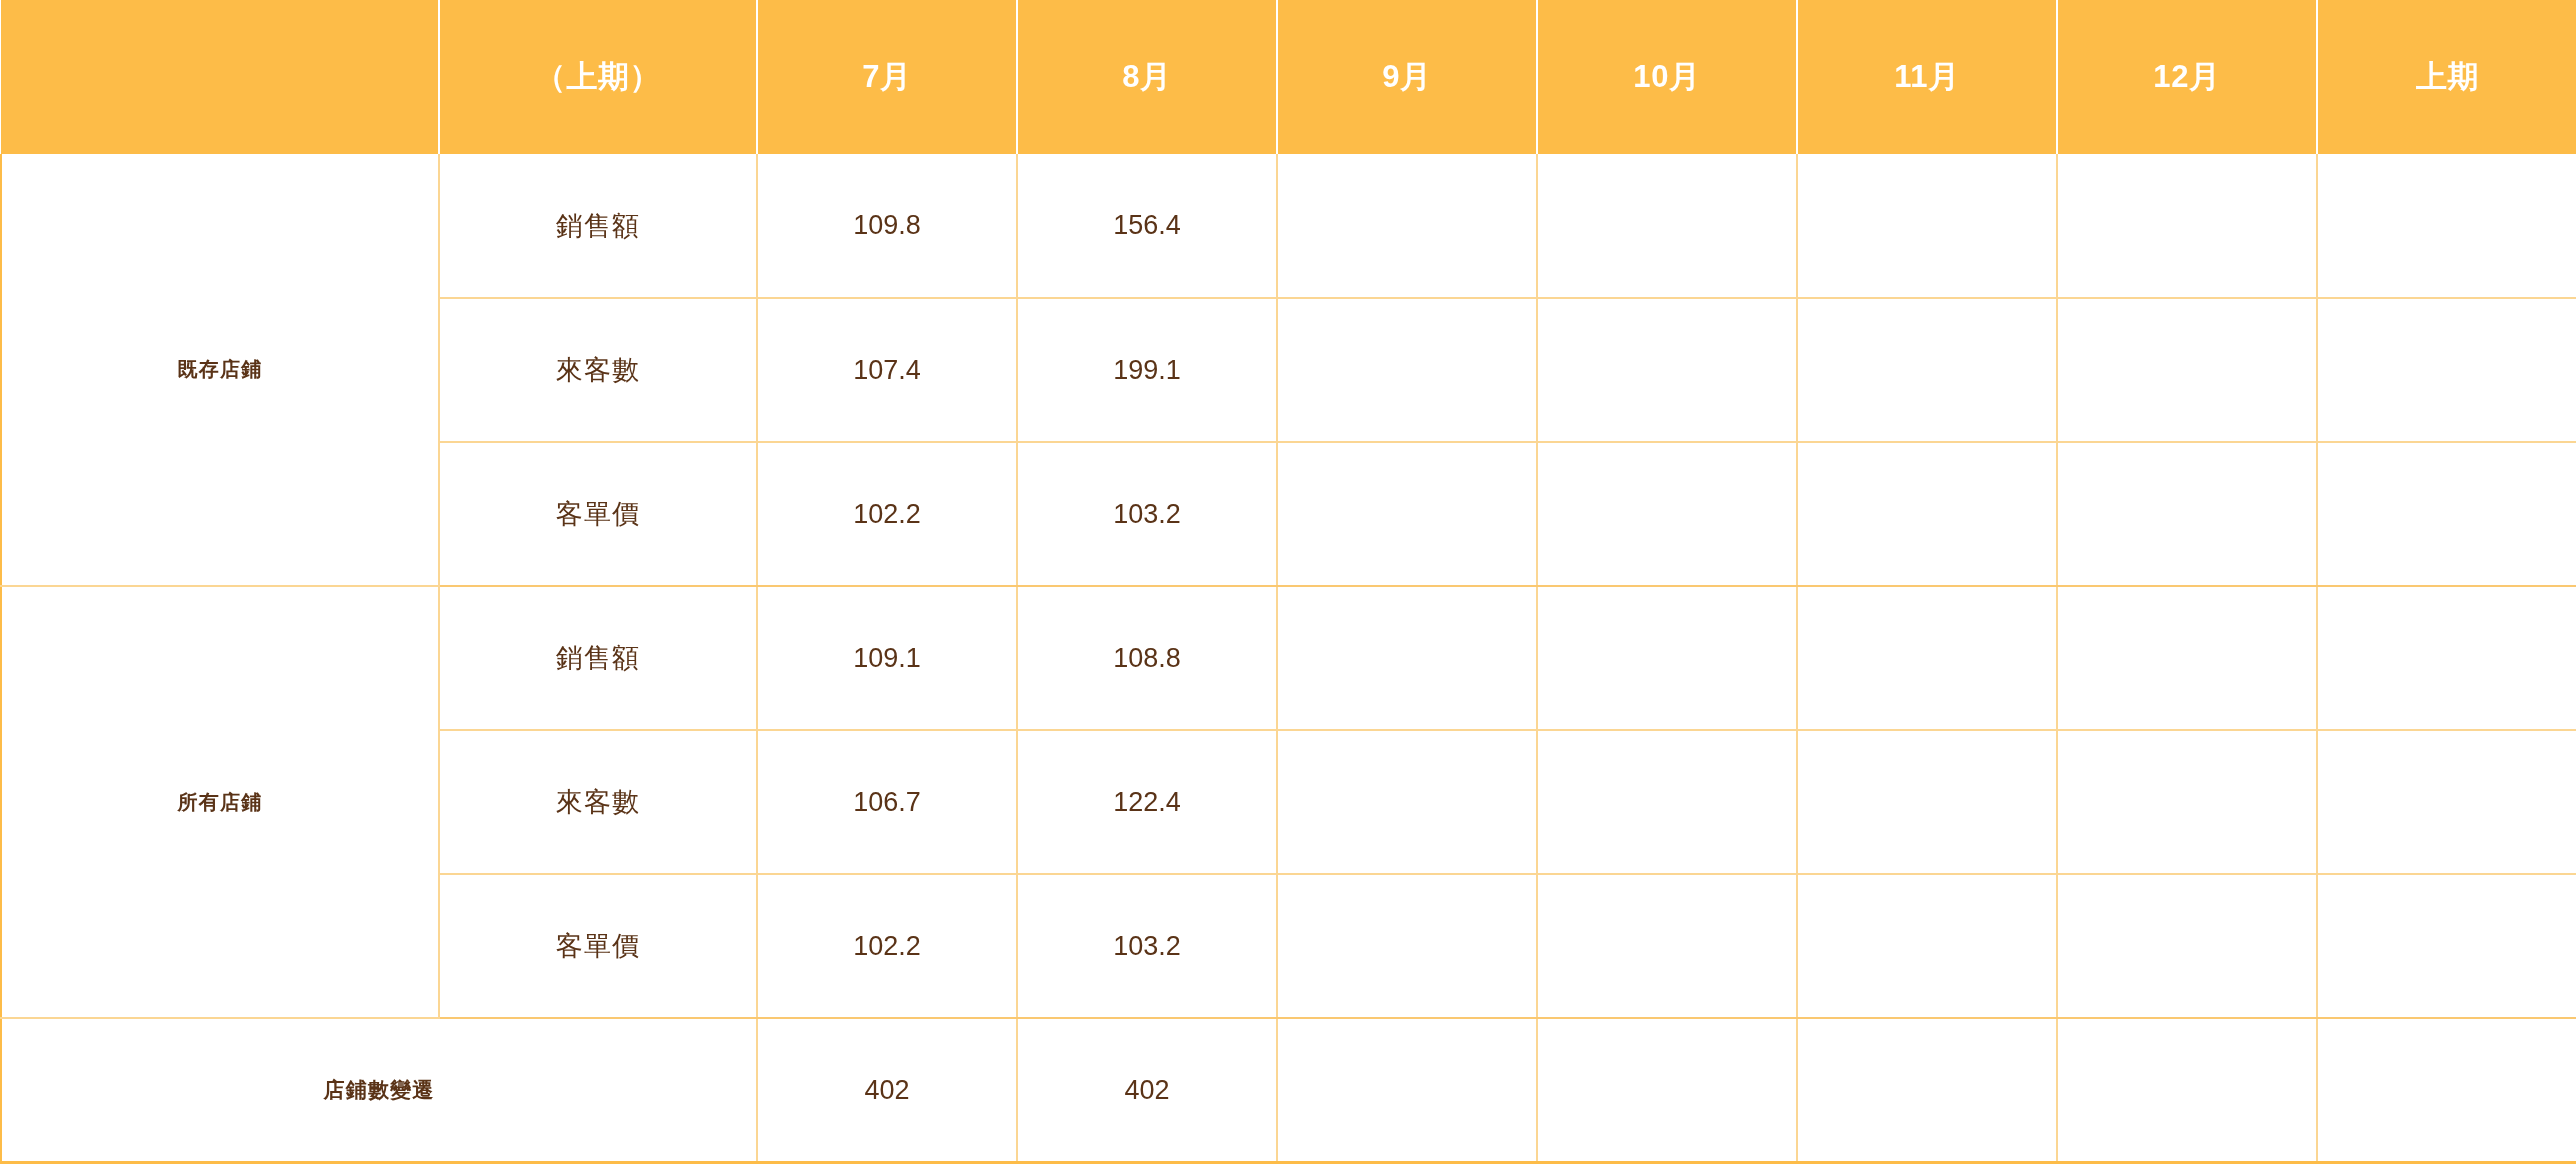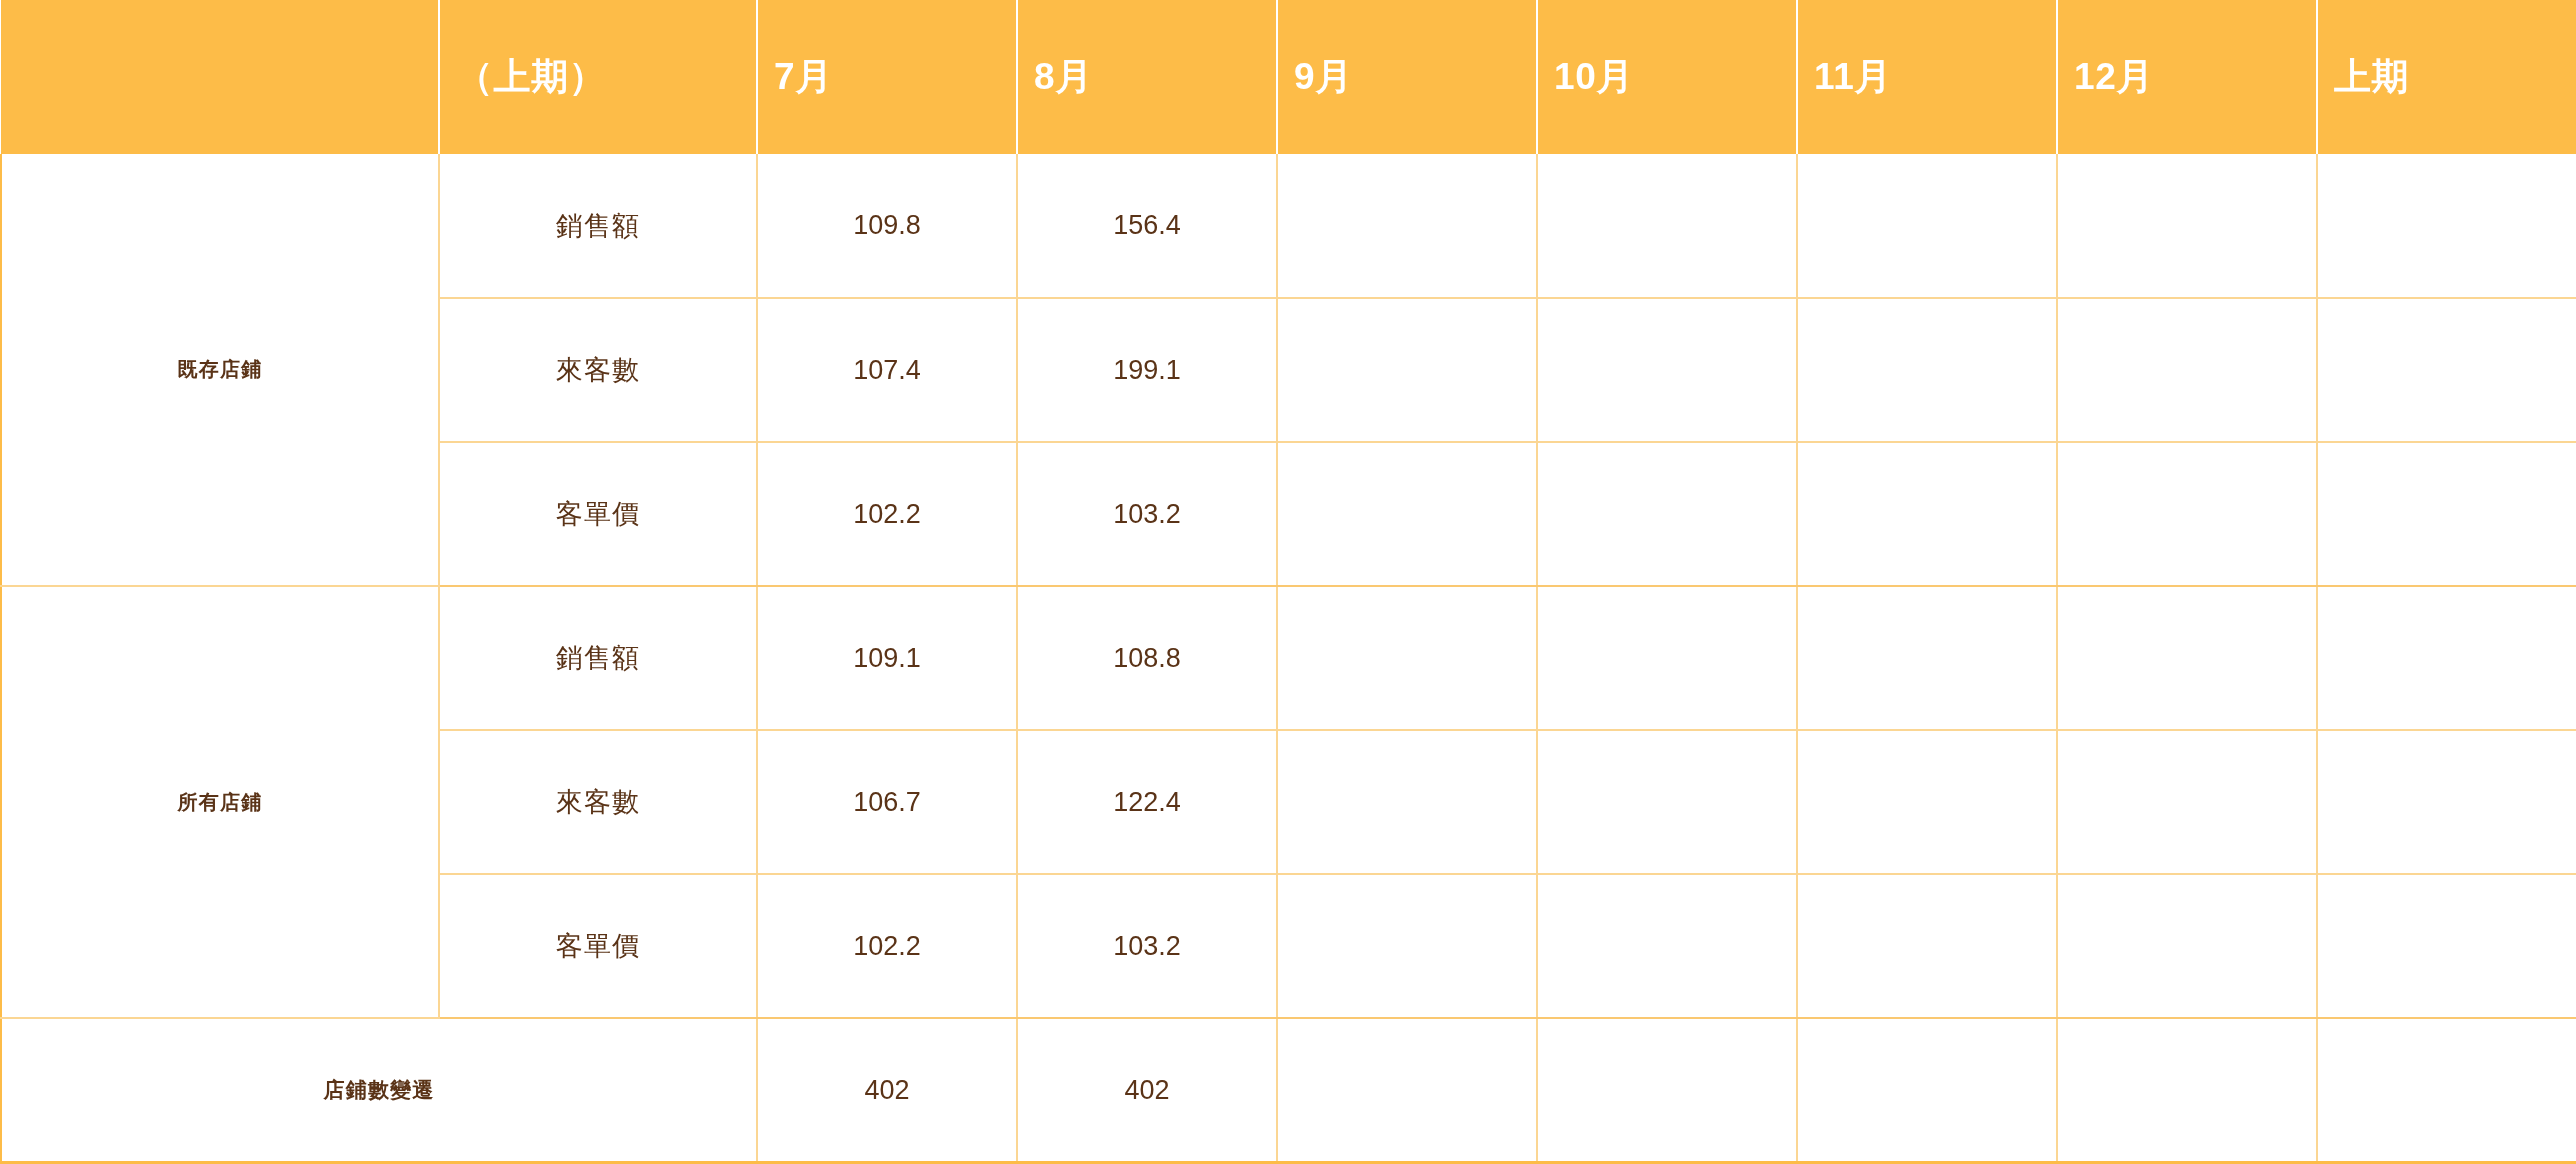--- a/index.html
+++ b/index.html
@@ -28,23 +28,23 @@
     table-layout: fixed;
   }
 
   
   table.perf-table thead tr {
     height: 154px;
   }
   table.perf-table thead th {
     background: #FDBC48;
     color: #ffffff;
-    font-size: 37px;
+    font-size: 31px;
     font-weight: 700;
-    text-align: left;
+    text-align: center;
     vertical-align: middle;
     padding: 16px;
     border: none;
     border-right: 2.5px solid #ffffff;
     letter-spacing: 0.6px;
   }
   table.perf-table thead th.corner-cell {
     border-right: 2.5px solid #ffffff;
   }
   table.perf-table thead th.last-col {

